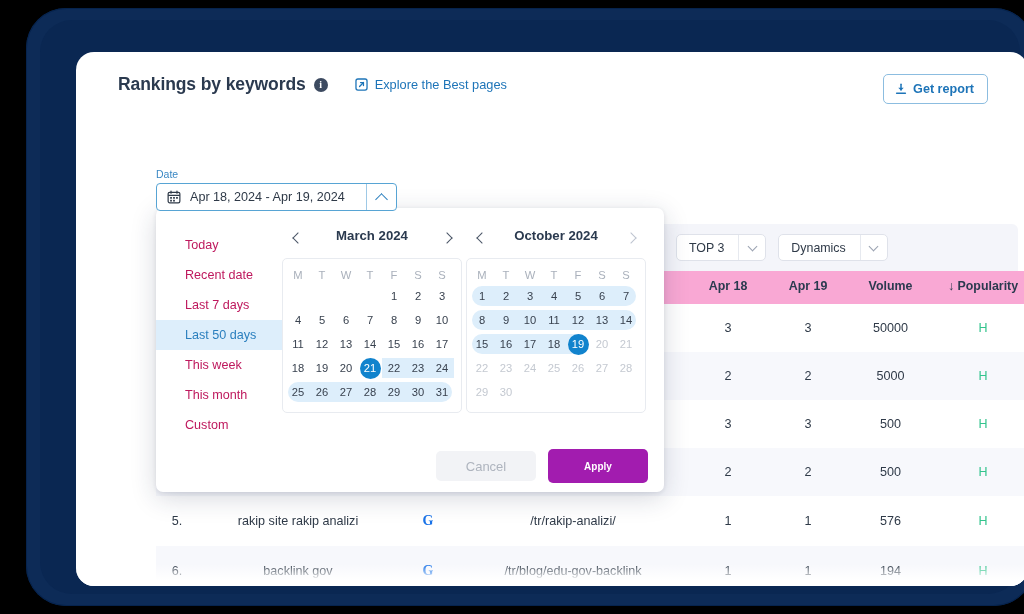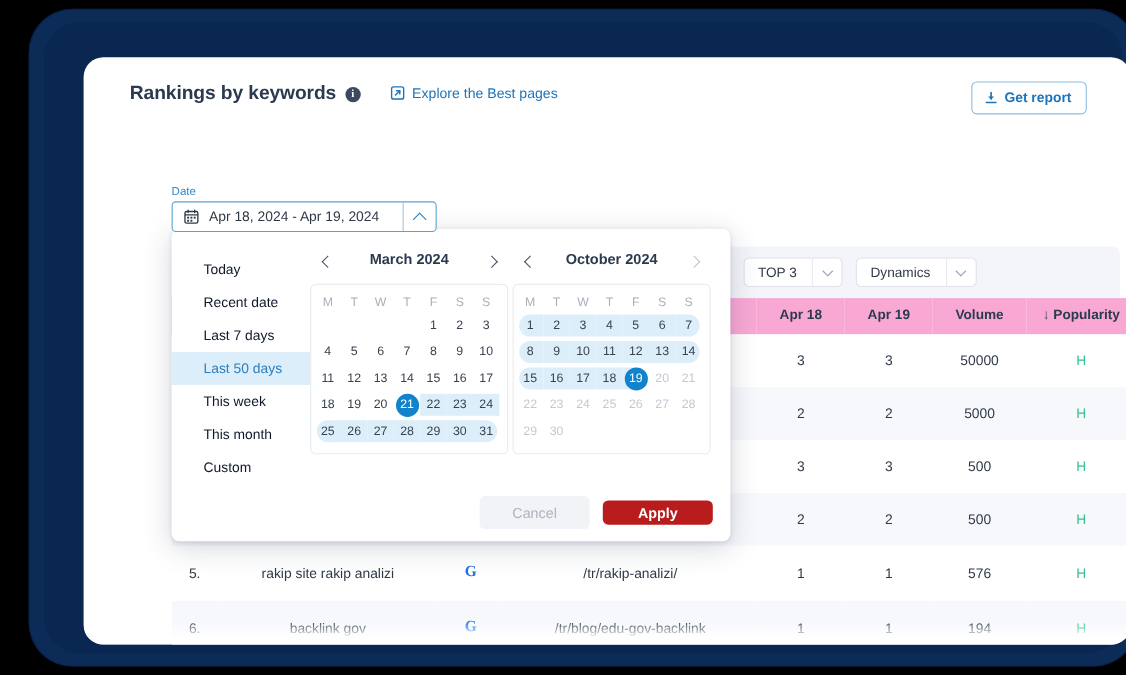--- a/index.html
+++ b/index.html
@@ -248,21 +248,21 @@
   }
   .cal-body { display: flex; flex: 1; }
 
   .presets {
     width: 126px;
     padding-top: 22px;
     display: flex; flex-direction: column;
   }
   .preset {
     font-size: 12.6px;
-    color: #0f172a;
+    color: #be185d;
     padding: 8px 0 8px 29px;
     cursor: pointer;
     white-space: nowrap;
   }
   .preset.active {
     background: #ddeefb;
     color: #2a7fbe;
   }
 
   .months { display: flex; padding: 20px 14px 0 0; gap: 4px; }
@@ -334,25 +334,25 @@
   .btn-cancel {
     width: 100px; height: 30px;
     border-radius: 5px;
     background: #f2f3f6;
     color: #aeb4be;
     font-size: 13px;
     display: flex; align-items: center; justify-content: center;
     cursor: pointer;
   }
   .btn-apply {
-    width: 100px; height: 22px;
+    width: 100px; height: 34px;
     border-radius: 5px;
-    background: #b91c1c;
+    background: #a21caf;
     color: #ffffff;
-    font-size: 13px;
+    font-size: 10px;
     font-weight: bold;
     display: flex; align-items: center; justify-content: center;
     cursor: pointer;
   }
 </style>
 </head>
 <body>
 
 <div id="screen">
   <div id="bezel">

